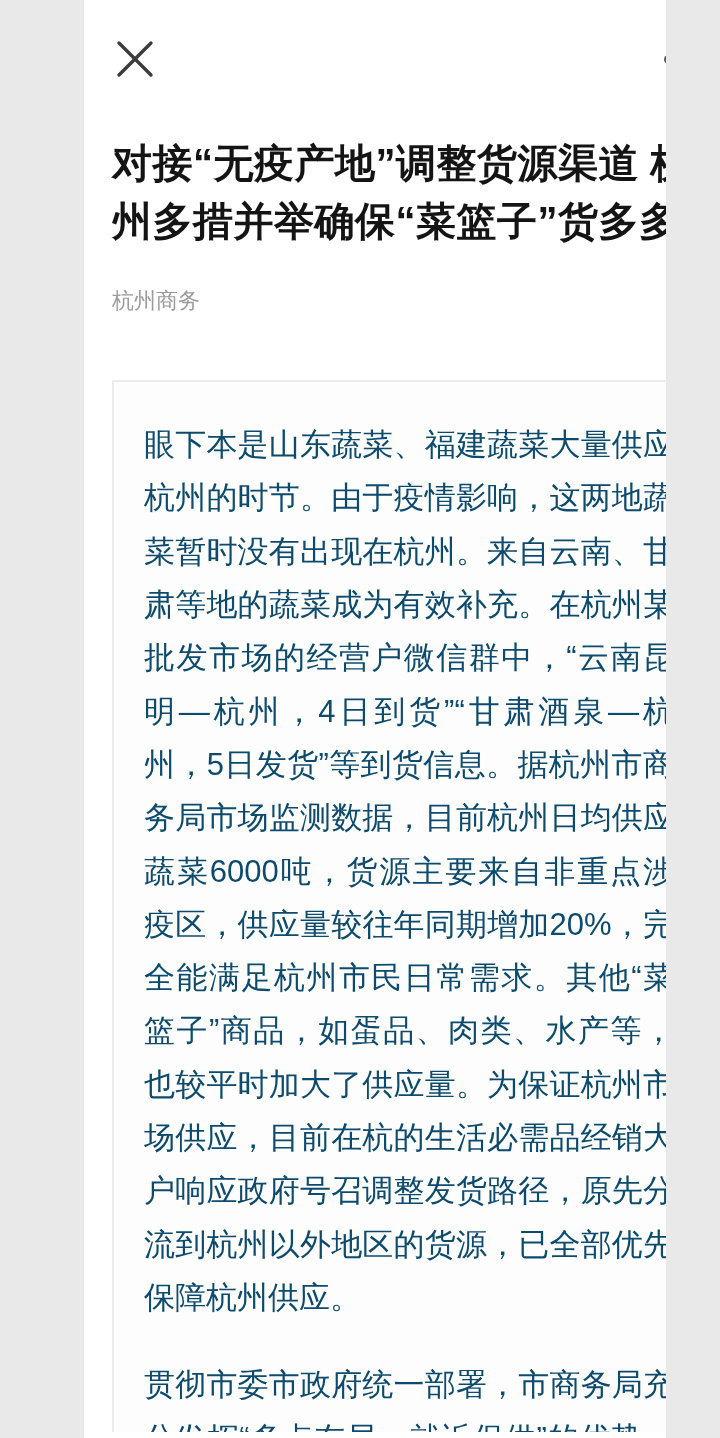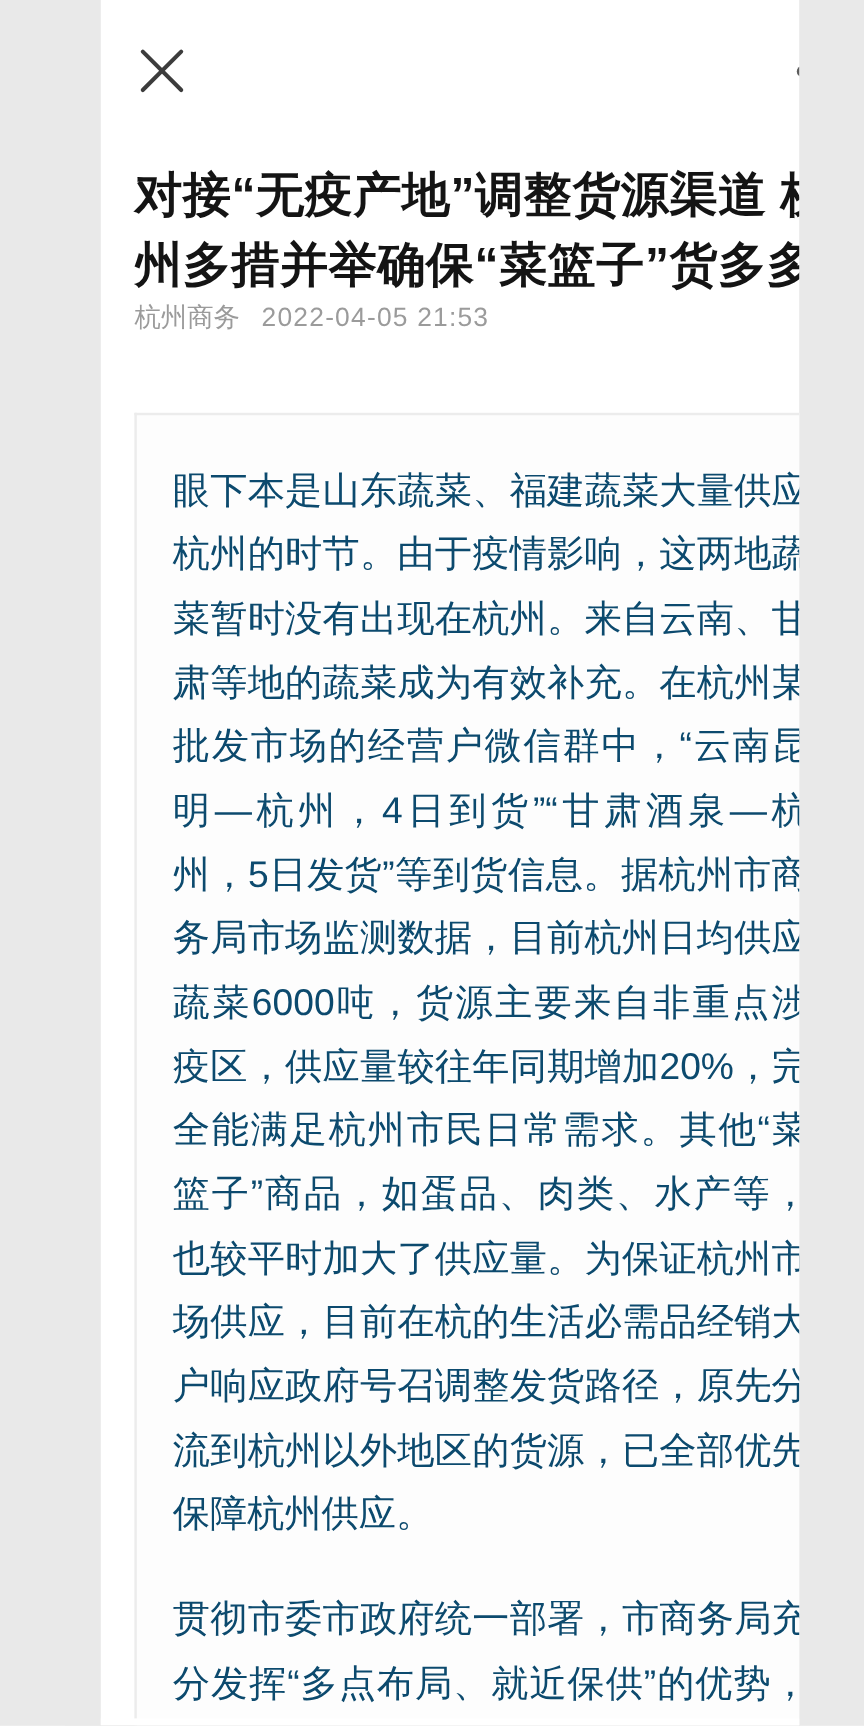--- a/index.html
+++ b/index.html
@@ -66,20 +66,21 @@
   .headline {
     font-size: 40px;
     line-height: 1.45;
     font-weight: bold;
     color: #141414;
     letter-spacing: 0.5px;
     margin: 22px 0 0 0;
     font-family: "Liberation Sans", "DejaVu Sans", sans-serif;
   }
   .meta {
+    margin-top: 36px;
     font-size: 22px;
     color: #9b9b9b;
     display: flex;
     align-items: baseline;
     gap: 18px;
   }
   .meta .source { color: #9b9b9b; }
   .meta .time { color: #9b9b9b; letter-spacing: 1px; }
 
   
@@ -144,21 +145,20 @@
         <i></i>
         <i></i>
       </div>
     </div>
 
     <div class="article">
       <h1 class="headline">对接“无疫产地”调整货源渠道 杭州多措并举确保“菜篮子”货多多</h1>
 
       <div class="meta">
         <span class="source">杭州商务</span>
-        <span class="time">2022-04-05 21:53</span>
       </div>
 
       <div class="body-card-wrap">
         <div class="green-bar"></div>
         <div class="body-card">
           <p class="para">眼下本是山东蔬菜、福建蔬菜大量供应杭州的时节。由于疫情影响，这两地蔬菜暂时没有出现在杭州。来自云南、甘肃等地的蔬菜成为有效补充。在杭州某批发市场的经营户微信群中，“云南昆明—杭州，4日到货”“甘肃酒泉—杭州，5日发货”等到货信息。据杭州市商务局市场监测数据，目前杭州日均供应蔬菜6000吨，货源主要来自非重点涉疫区，供应量较往年同期增加20%，完全能满足杭州市民日常需求。其他“菜篮子”商品，如蛋品、肉类、水产等，也较平时加大了供应量。为保证杭州市场供应，目前在杭的生活必需品经销大户响应政府号召调整发货路径，原先分流到杭州以外地区的货源，已全部优先保障杭州供应。</p>
           <p class="para">贯彻市委市政府统一部署，市商务局充分发挥“多点布局、就近保供”的优势，在维持杭州农副物流园区市场保障供应蔬菜、肉类、粮油米面等生活必需品的</p>
 
         </div>
       </div>

